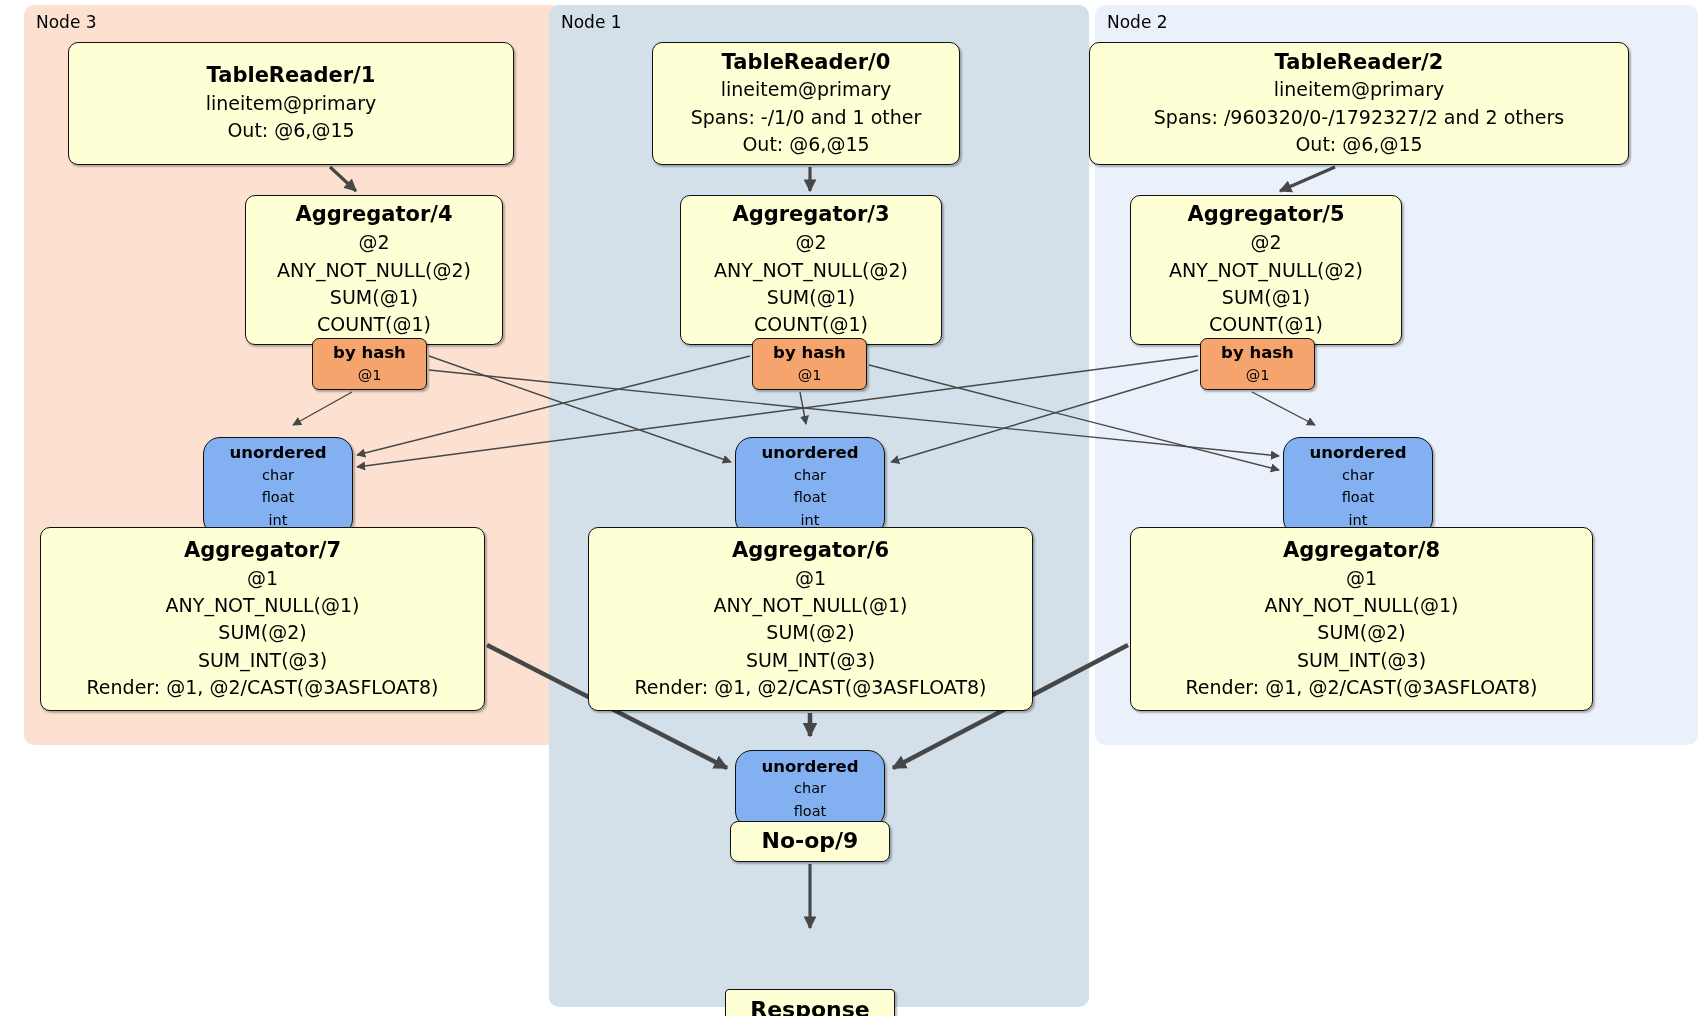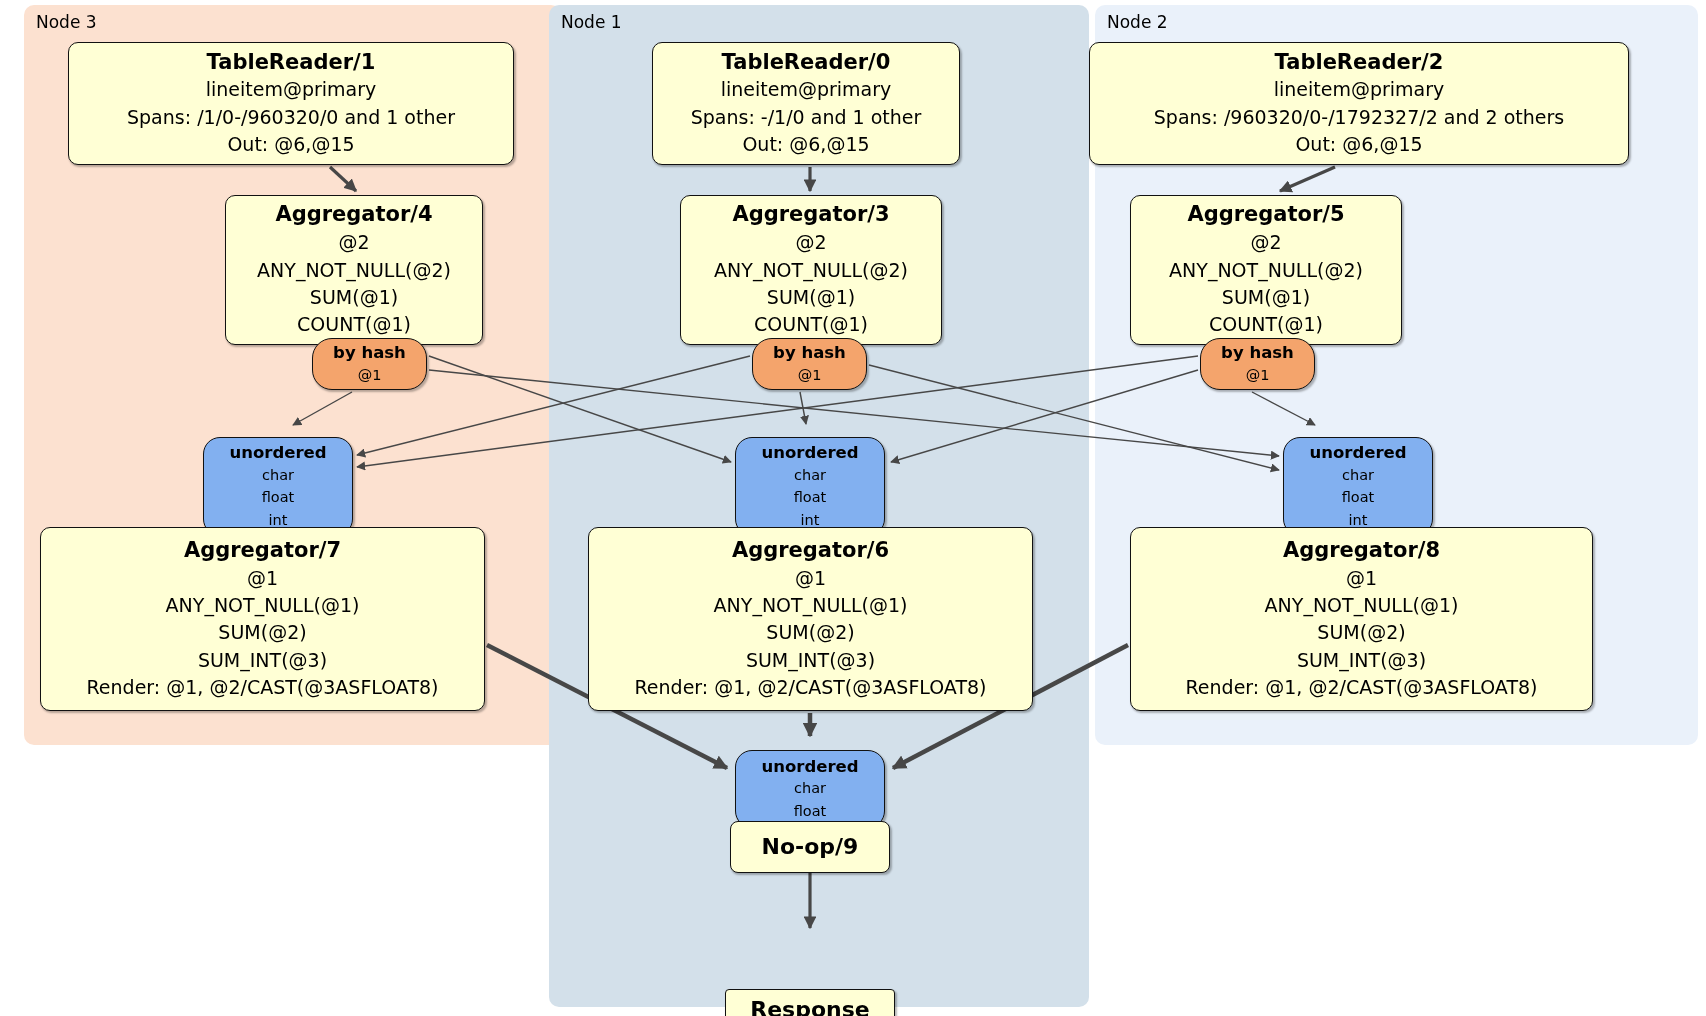--- a/index.html
+++ b/index.html
@@ -32,21 +32,21 @@
     position:absolute;
     box-sizing:border-box;
     border:1.6px solid #111;
     display:flex; flex-direction:column;
     justify-content:center; align-items:center;
     text-align:center;
     z-index:3;
     box-shadow:1.5px 2px 2px rgba(0,0,0,0.28);
   }
   .proc { background:var(--proc,#ffffd5); border-radius:10px; }
-  .router { background:var(--router,#f4a46c); border-radius:20px; z-index:4; }
+  .router { background:var(--router,#f4a46c); border-radius:7px; z-index:4; }
   .sync { background:var(--sync,#82b0f0); border-radius:17px;margin-top:9px; }
   .proc .title { font-weight:bold; font-size:21px; line-height:1.33; }
   .proc .line  { font-size:19px; line-height:1.44; white-space:nowrap; }
   .small .title { font-weight:bold; font-size:16.5px; line-height:1.32; }
   .small .line  { font-size:14.5px; line-height:1.55; }
   .endpoint .title { font-weight:bold; font-size:22px; line-height:1.2; }
 </style>
 </head>
 <body>
 
@@ -90,25 +90,24 @@
   <line class="edge-main" x1="487" y1="645" x2="727" y2="768" marker-end="url(#arrow-big)"></line>
   <line class="edge-main" x1="810" y1="713" x2="810" y2="736" marker-end="url(#arrow-big)"></line>
   <line class="edge-main" x1="1128" y1="645" x2="893" y2="768" marker-end="url(#arrow-big)"></line>
 
   <line class="edge-med" x1="810" y1="864" x2="810" y2="928" marker-end="url(#arrow-med)"></line>
 </svg>
 
 <div class="node-box proc" style="left:68px;top:42px;width:446px;height:123px;">
   <div class="title">TableReader/1</div>
   <div class="line">lineitem@primary</div>
-  <div class="line">Spans: /1/0-/960320/0 and 1 other</div>
   <div class="line">Out: @6,@15</div>
 </div>
 
-<div class="node-box proc" style="left:225px;top:195px;width:258px;height:150px;">
+<div class="node-box proc" style="left:245px;top:195px;width:258px;height:150px;">
   <div class="title">Aggregator/4</div>
   <div class="line">@2</div>
   <div class="line">ANY_NOT_NULL(@2)</div>
   <div class="line">SUM(@1)</div>
   <div class="line">COUNT(@1)</div>
 </div>
 
 <div class="node-box router small" style="left:312px;top:338px;width:115px;height:52px;">
   <div class="title">by hash</div>
   <div class="line">@1</div>
@@ -165,21 +164,21 @@
   <div class="line">SUM_INT(@3)</div>
   <div class="line">Render: @1, @2/CAST(@3ASFLOAT8)</div>
 </div>
 
 <div class="node-box sync small" style="left:735px;top:741px;width:150px;height:78px;">
   <div class="title">unordered</div>
   <div class="line">char</div>
   <div class="line">float</div>
 </div>
 
-<div class="node-box proc endpoint" style="left:730px;top:821px;width:160px;height:52px;border-radius:8px;">
+<div class="node-box proc endpoint" style="left:730px;top:821px;width:160px;height:41px;border-radius:8px;">
   <div class="title">No-op/9</div>
 </div>
 
 <div class="node-box proc endpoint" style="left:725px;top:989px;width:170px;height:42px;border-radius:4px;">
   <div class="title">Response</div>
 </div>
 
 <div class="node-box proc" style="left:1089px;top:42px;width:540px;height:123px;">
   <div class="title">TableReader/2</div>
   <div class="line">lineitem@primary</div>

